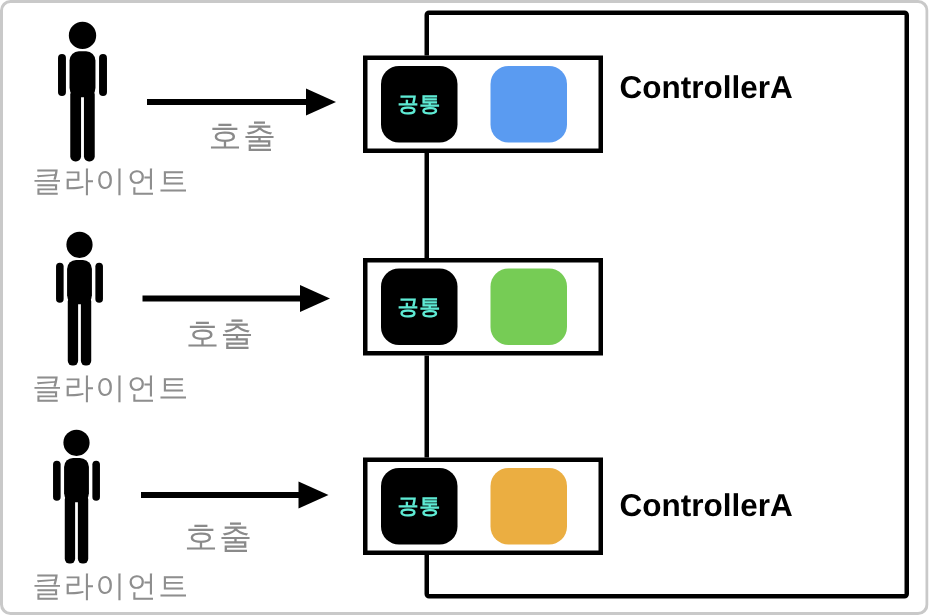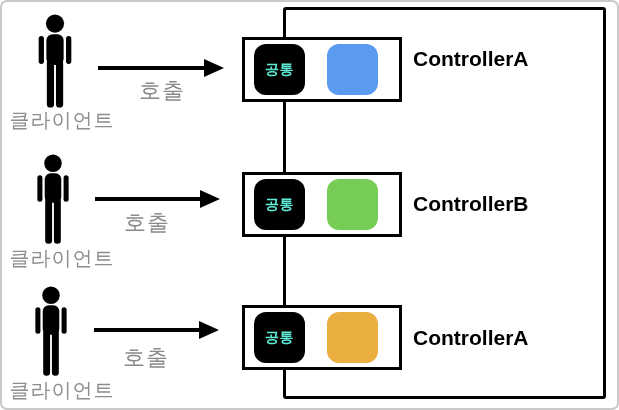--- a/index.html
+++ b/index.html
@@ -20,21 +20,21 @@
     box-sizing:border-box;
     border:3px solid #000;
     border-radius:3px;
     background:transparent;
     z-index:1;
   }
   
   .person{position:absolute;z-index:2;}
   .person svg{display:block;}
   .client-label{
-    position:absolute;left:4px;width:112px;
+    position:absolute;left:16px;width:112px;
     text-align:center;
     font-size:20px;letter-spacing:1px;
     z-index:2;
   }
   .p1{left:33px;top:12px;width:40px;height:96px;}
   .p2{left:32px;top:152px;width:38px;height:92px;}
   .p3{left:30px;top:284px;width:38px;height:92px;}
   .l1{top:105px;}
   .l2{top:243px;}
   .l3{top:375px;}
@@ -152,21 +152,20 @@
   <div class="ctrl-box b1">
     <div class="common-chip">공통</div>
     <div class="color-chip" style="background-color: rgb(90, 155, 241);"></div>
   </div>
   <div class="ctrl-name n1">ControllerA</div>
 
   <div class="ctrl-box b2">
     <div class="common-chip">공통</div>
     <div class="color-chip" style="background-color: rgb(118, 204, 85);"></div>
   </div>
-  <div class="ctrl-name n2">ControllerB</div>
 
   <div class="ctrl-box b3">
     <div class="common-chip">공통</div>
     <div class="color-chip" style="background-color: rgb(235, 174, 65);"></div>
   </div>
   <div class="ctrl-name n3">ControllerA</div>
 
 </div>
 
 </body></html>

